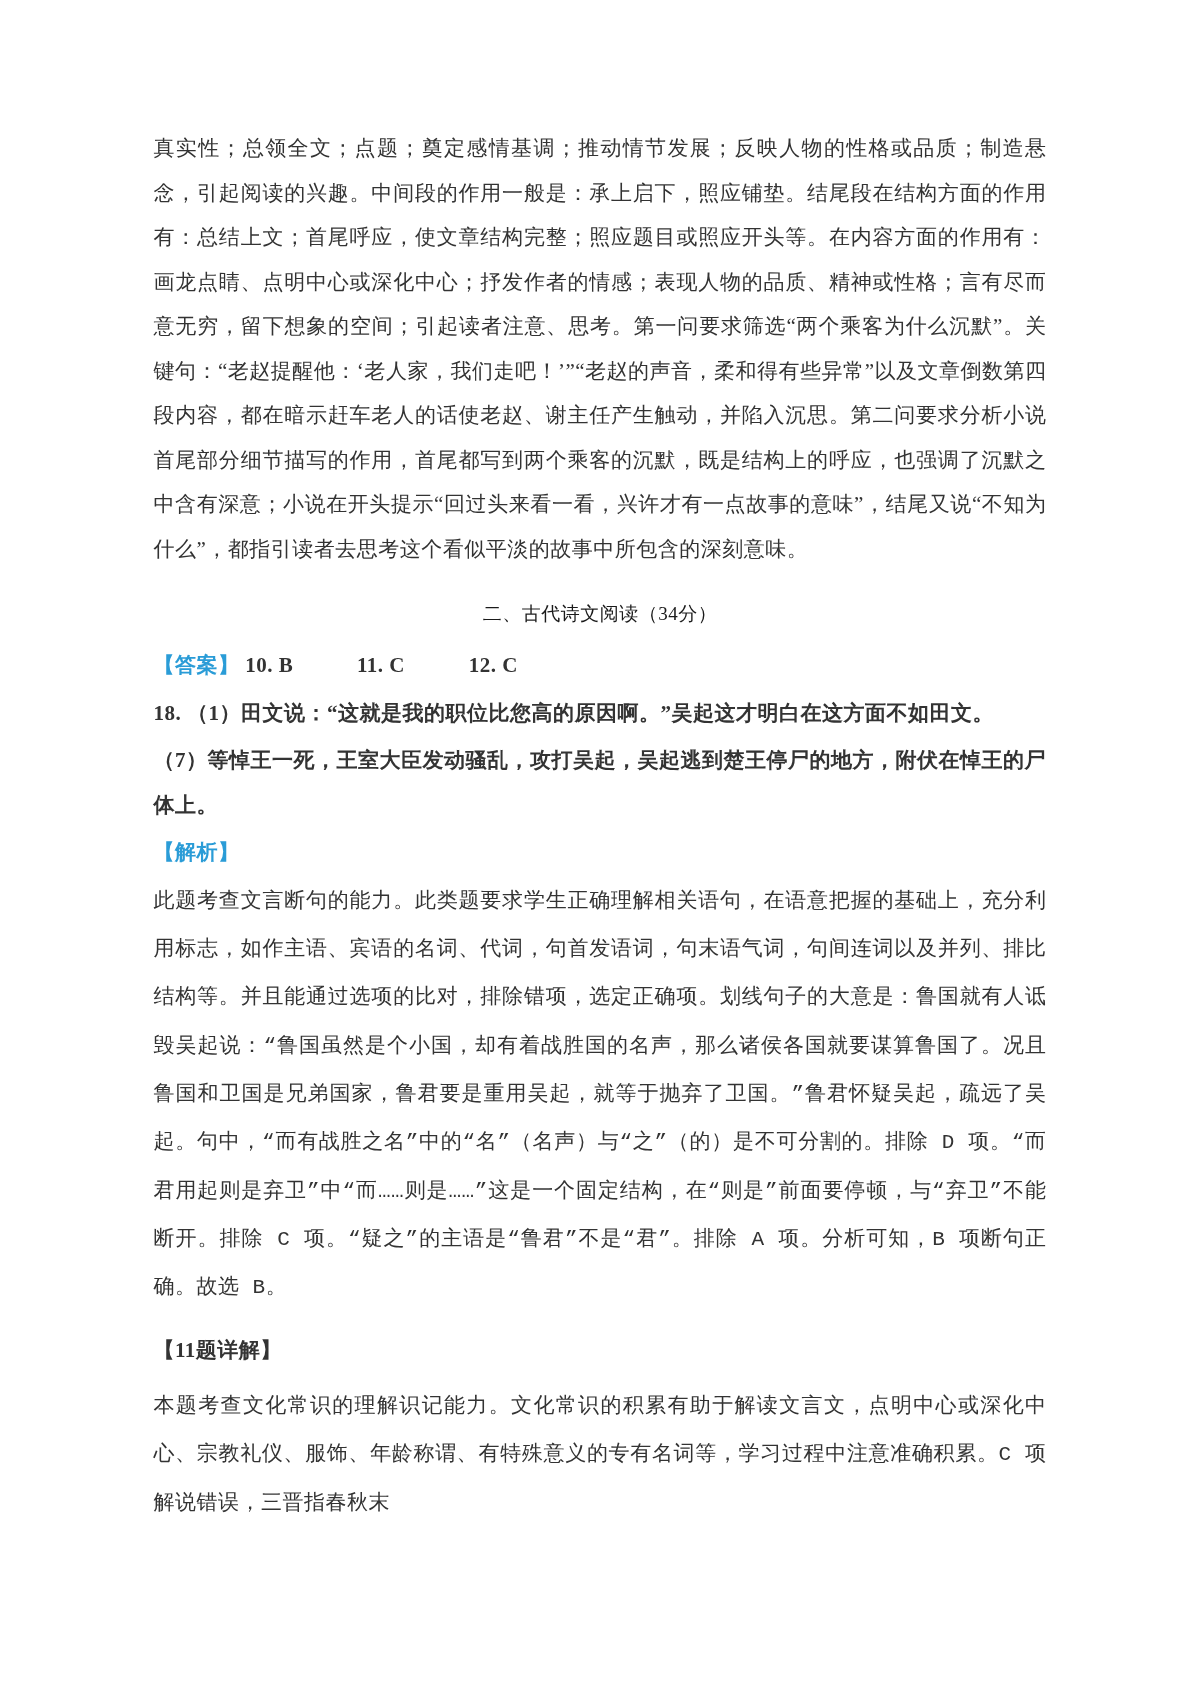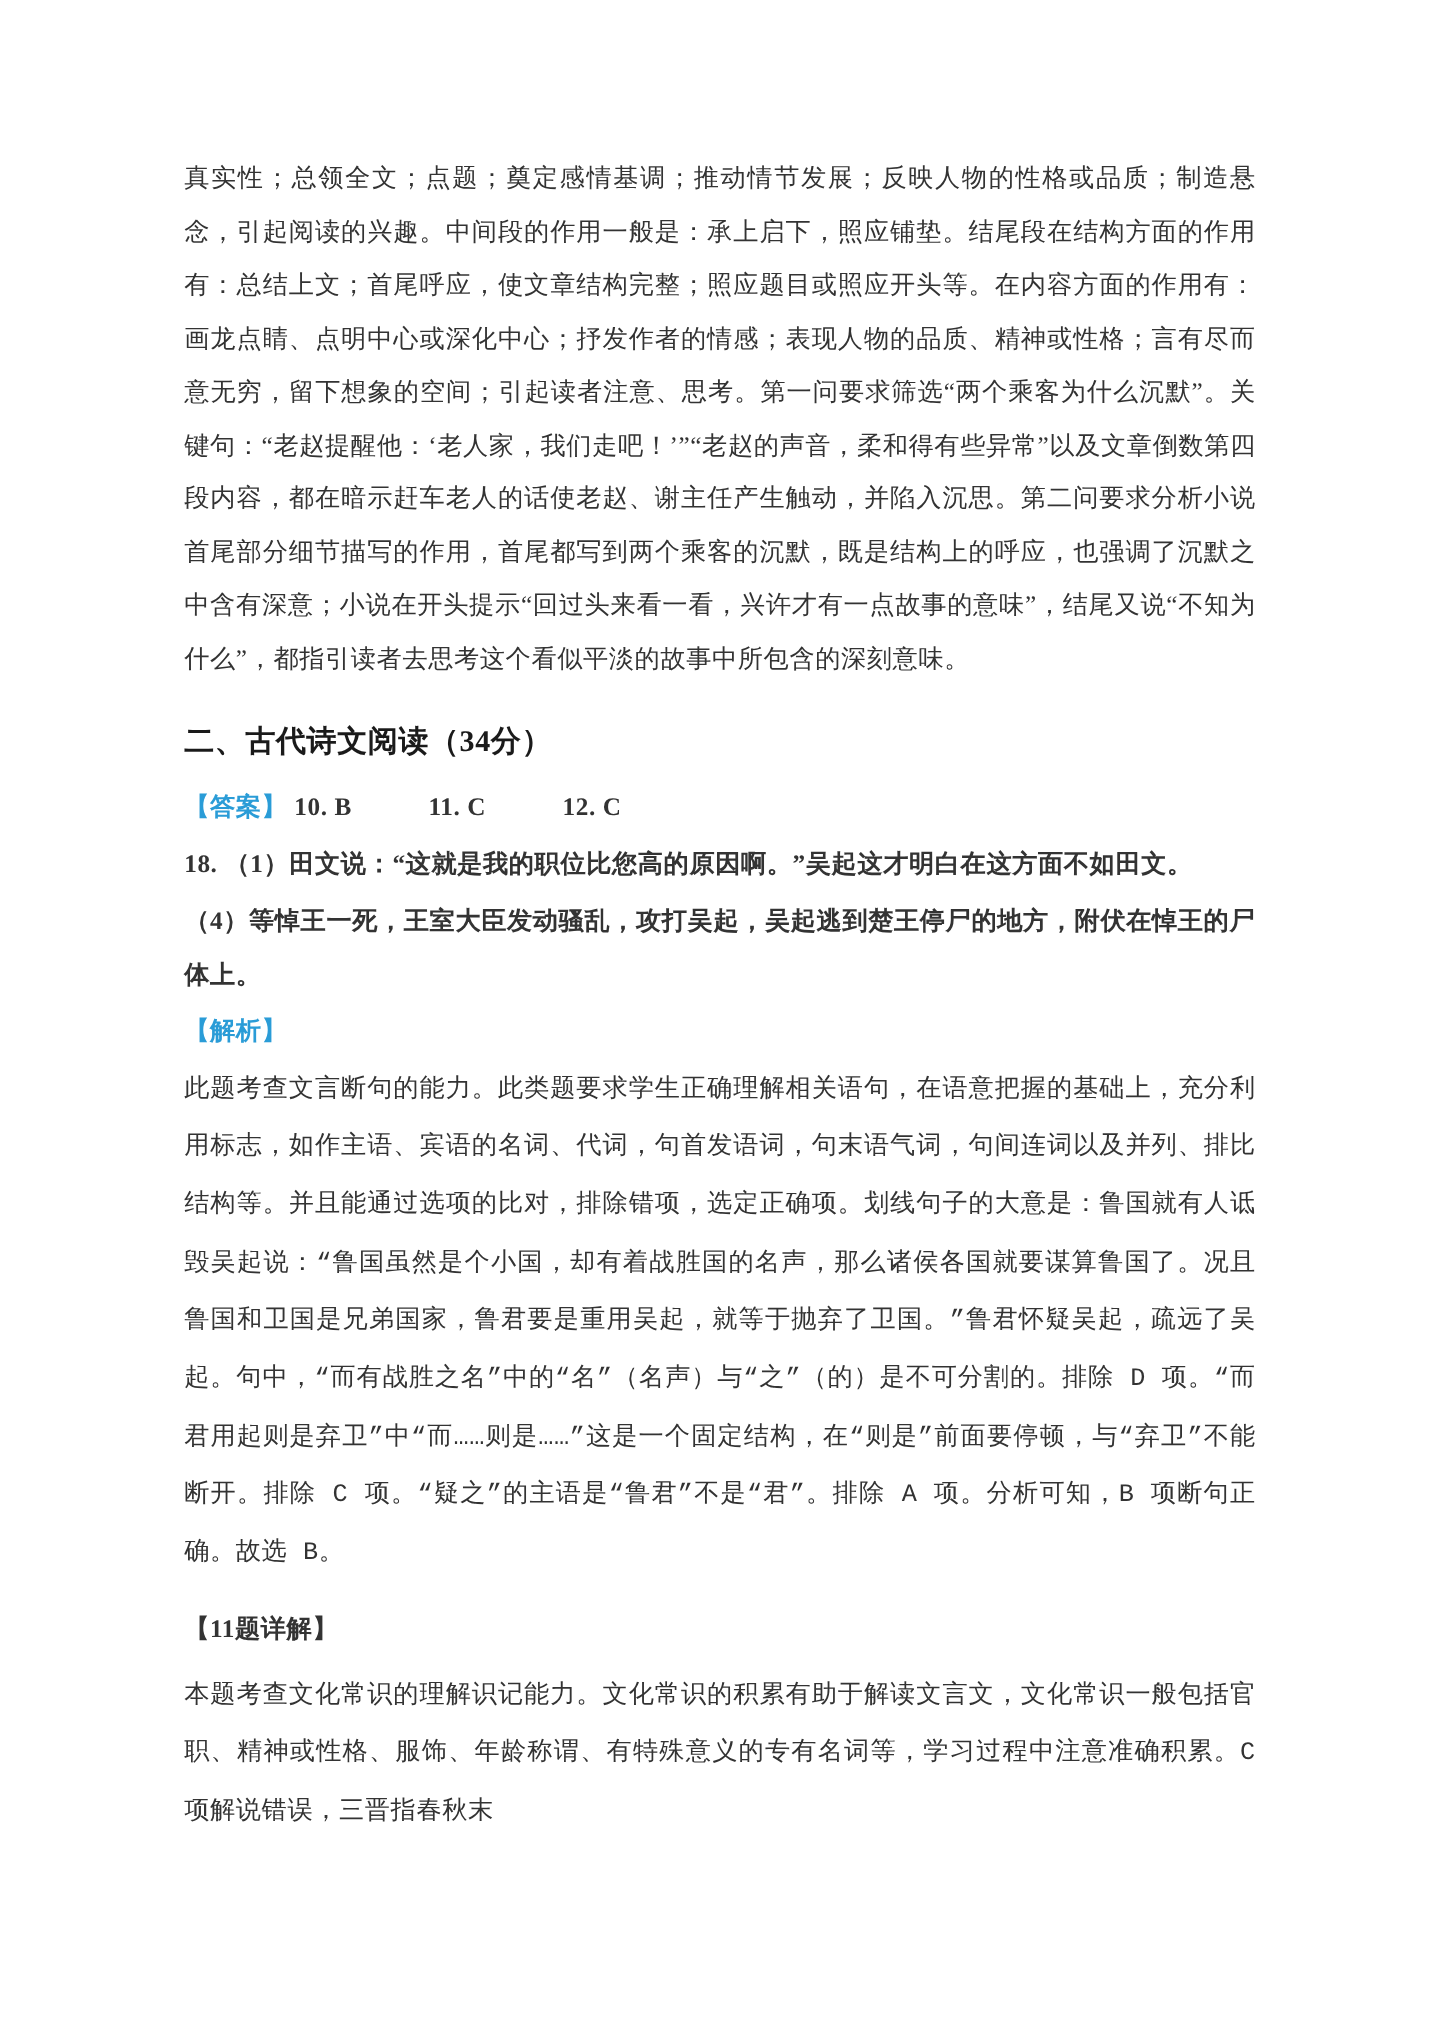--- a/index.html
+++ b/index.html
@@ -35,25 +35,26 @@
     font-family:Liberation Mono, monospace;
   }
   .line{
     font-size:21px;
     line-height:2.12;
     margin:0 0 3px 0;
     letter-spacing:0.5px;
     font-weight:bold;
   }
   .heading{
-    font-size:25px;
-    font-weight:bold;
+    font-size:19px;
+    font-weight:normal;
     color:var(--heading-color);
     margin:30px 0 16px 0;
     letter-spacing:0.5px;
+    text-align:center;
   }
   .accent{
     color:var(--accent-blue);
   }
   .answer-line .ans{
     margin-right:58px;
     color:var(--text-color);
   }
   .answer-line .ans:last-child{margin-right:0;}
   .detail-label{
@@ -72,24 +73,24 @@
 
   <p class="line answer-line">
     <span class="accent">【答案】</span>
     <span class="ans">10. B</span>
     <span class="ans">11. C</span>
     <span class="ans">12. C</span>
   </p>
 
   <p class="line">18. （1）田文说：“这就是我的职位比您高的原因啊。”吴起这才明白在这方面不如田文。</p>
 
-  <p class="line">（4）等悼王一死，王室大臣发动骚乱，攻打吴起，吴起逃到楚王停尸的地方，附伏在悼王的尸体上。</p>
+  <p class="line">（7）等悼王一死，王室大臣发动骚乱，攻打吴起，吴起逃到楚王停尸的地方，附伏在悼王的尸体上。</p>
 
   <p class="line accent">【解析】</p>
 
 
   <p class="para detail-para">此题考查文言断句的能力。此类题要求学生正确理解相关语句，在语意把握的基础上，充分利用标志，如作主语、宾语的名词、代词，句首发语词，句末语气词，句间连词以及并列、排比结构等。并且能通过选项的比对，排除错项，选定正确项。划线句子的大意是：鲁国就有人诋毁吴起说：“鲁国虽然是个小国，却有着战胜国的名声，那么诸侯各国就要谋算鲁国了。况且鲁国和卫国是兄弟国家，鲁君要是重用吴起，就等于抛弃了卫国。”鲁君怀疑吴起，疏远了吴起。句中，“而有战胜之名”中的“名”（名声）与“之”（的）是不可分割的。排除 D 项。“而君用起则是弃卫”中“而……则是……”这是一个固定结构，在“则是”前面要停顿，与“弃卫”不能断开。排除 C 项。“疑之”的主语是“鲁君”不是“君”。排除 A 项。分析可知，B 项断句正确。故选 B。</p>
 
   <p class="line detail-label">【11题详解】</p>
 
-  <p class="para detail-para">本题考查文化常识的理解识记能力。文化常识的积累有助于解读文言文，文化常识一般包括官职、精神或性格、服饰、年龄称谓、有特殊意义的专有名词等，学习过程中注意准确积累。C 项解说错误，三晋指春秋末</p>
+  <p class="para detail-para">本题考查文化常识的理解识记能力。文化常识的积累有助于解读文言文，点明中心或深化中心、宗教礼仪、服饰、年龄称谓、有特殊意义的专有名词等，学习过程中注意准确积累。C 项解说错误，三晋指春秋末</p>
 
 </div>
 
 </body></html>

